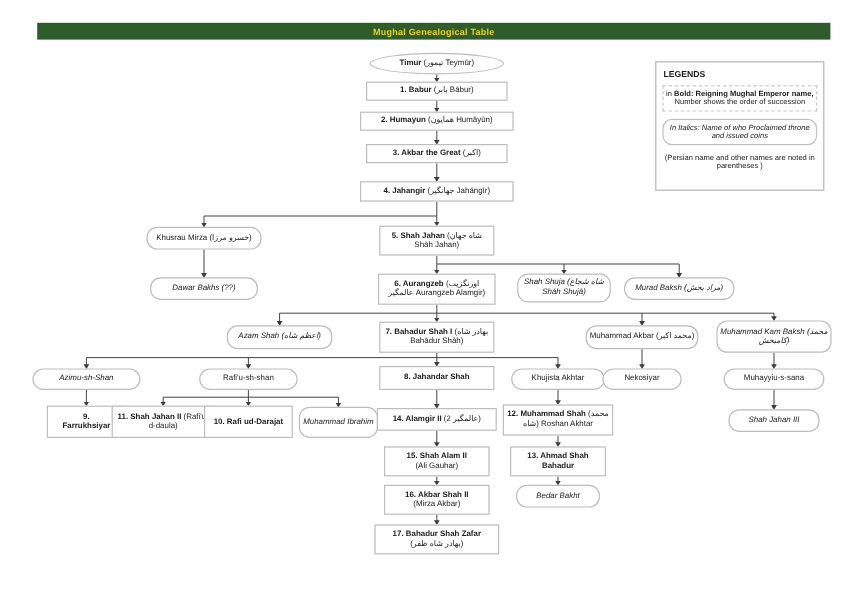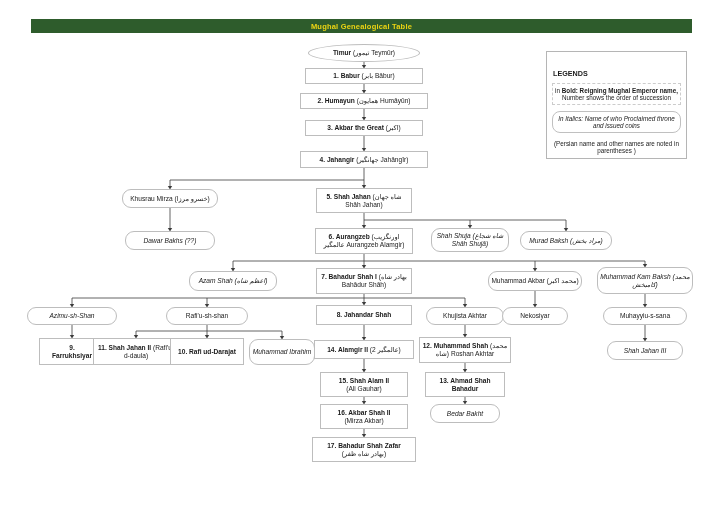--- a/index.html
+++ b/index.html
@@ -17,21 +17,21 @@
   .node.it{font-style:italic;}
   #title-bar{
     position:absolute;left:31px;top:19px;width:661px;height:14px;
     background:#2e5c2c;color:#ecd413;display:flex;align-items:center;justify-content:center;
     font-size:7.5px;font-weight:bold;letter-spacing:0.2px;
   }
   #legends{
     position:absolute;left:546px;top:51px;width:141px;height:108px;box-sizing:border-box;
     border:1px solid #b5b5b5;background:#ffffff;font-size:6.3px;color:#1a1a1a;padding:4px 5px;
   }
-  .legends-title{font-weight:bold;font-size:7.2px;margin:13px 0 5px 1px;}
+  .legends-title{font-weight:bold;font-size:7.2px;margin:1px 0 5px 1px;}
   .legend-rule1{border:1px dashed #cccccc;text-align:center;padding:3px 2px;margin-bottom:6px;}
   .legend-rule2{border:1px solid #c0c0c0;border-radius:8px;font-style:italic;text-align:center;padding:3px 4px;margin-bottom:6px;}
   .legend-note{text-align:center;padding:1px 2px;}
   .b{font-weight:bold;}
 </style>
 </head>
 <body>
 
 <div id="stage">
 

